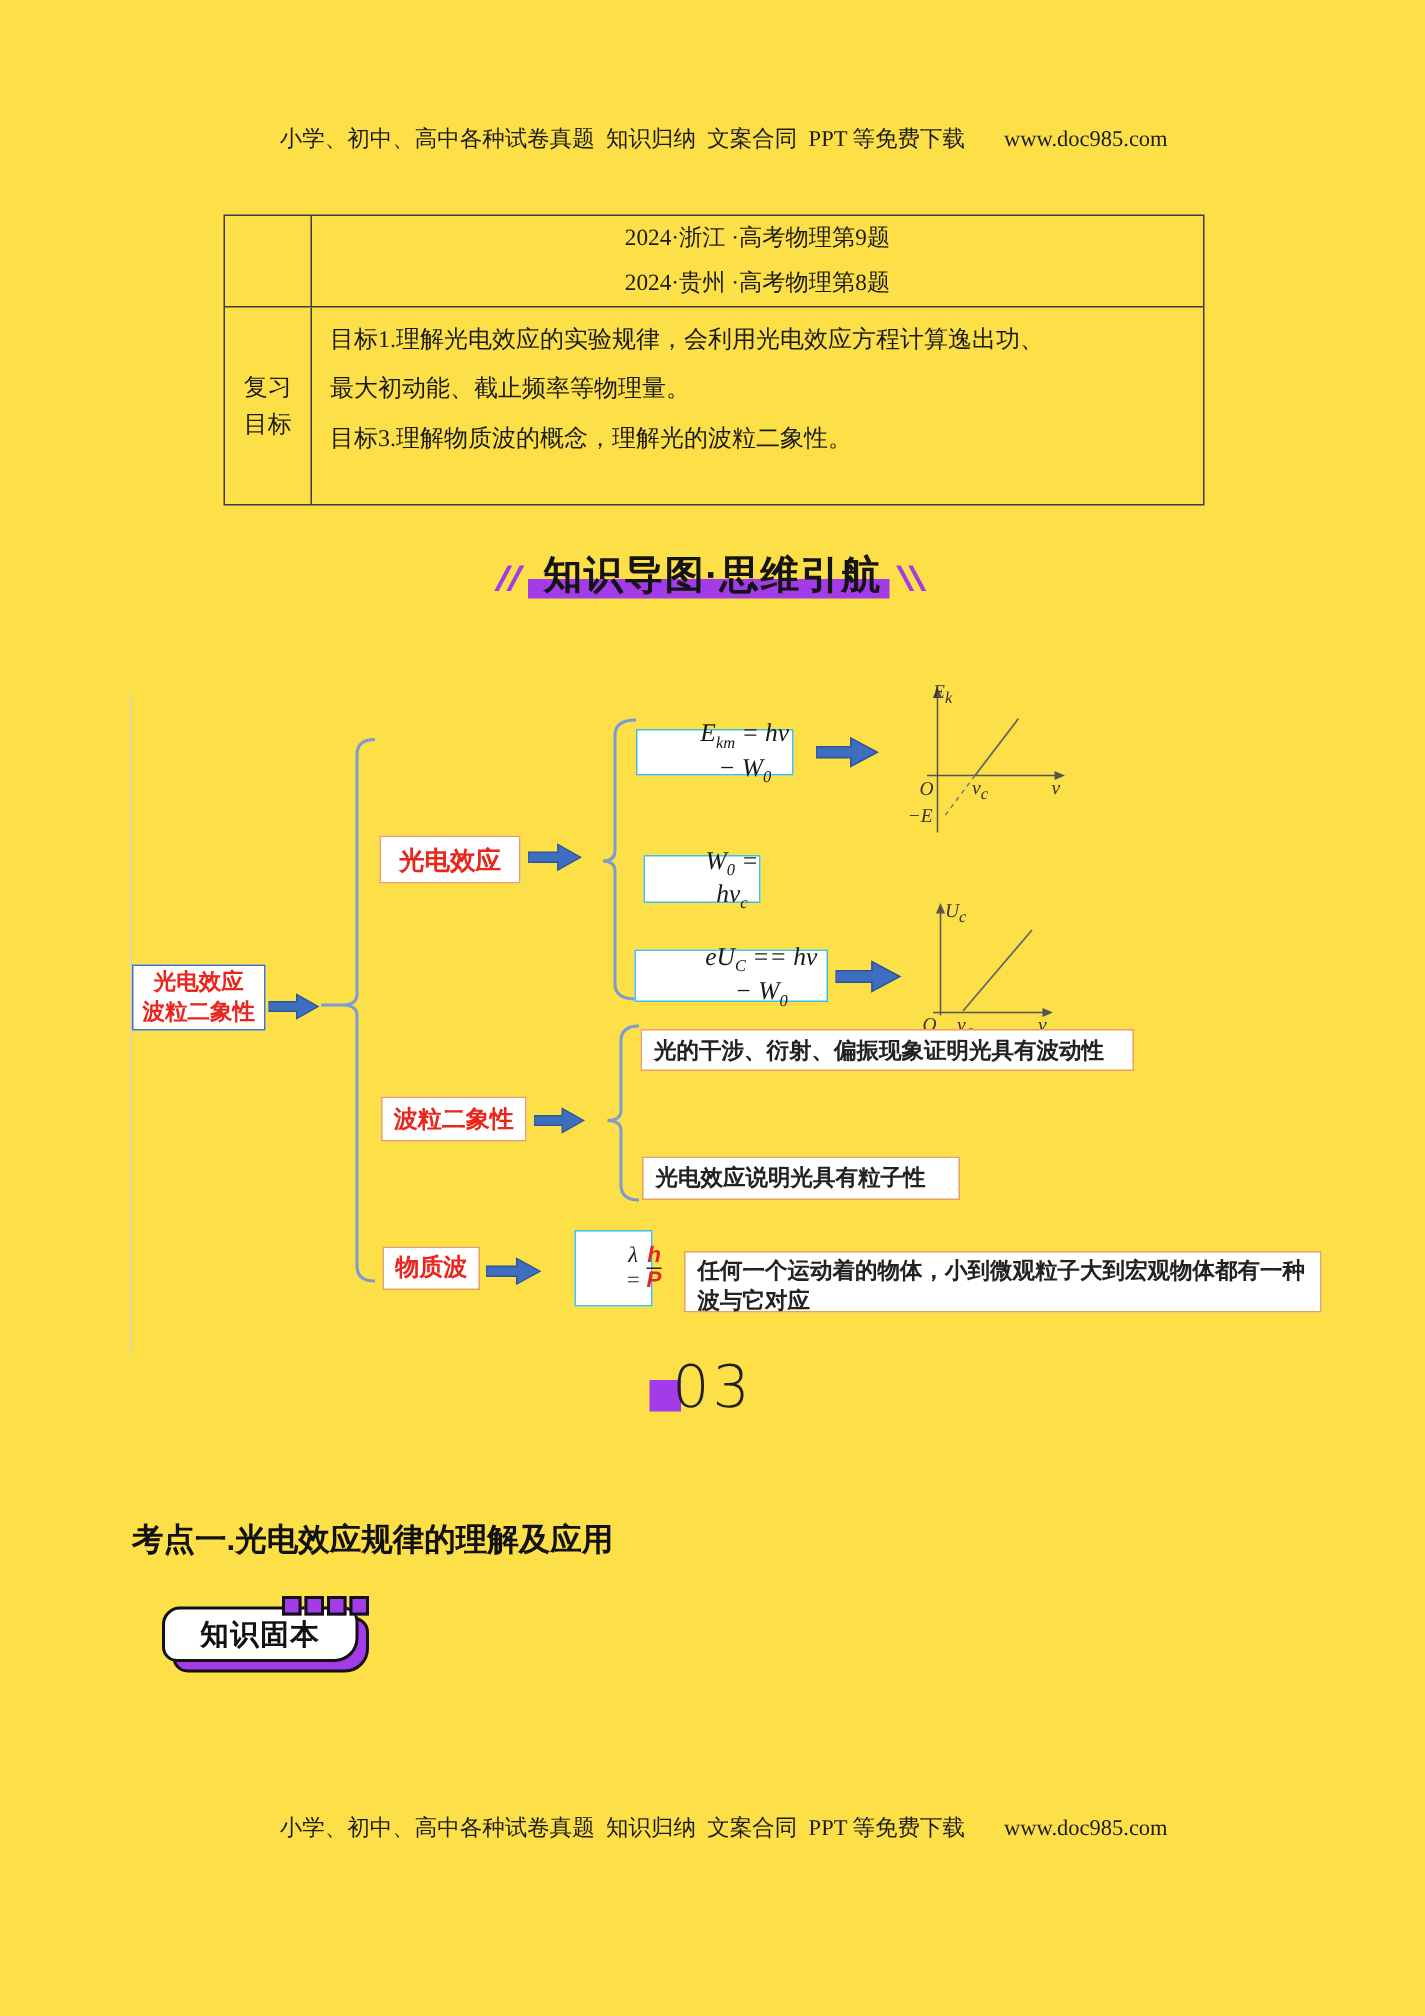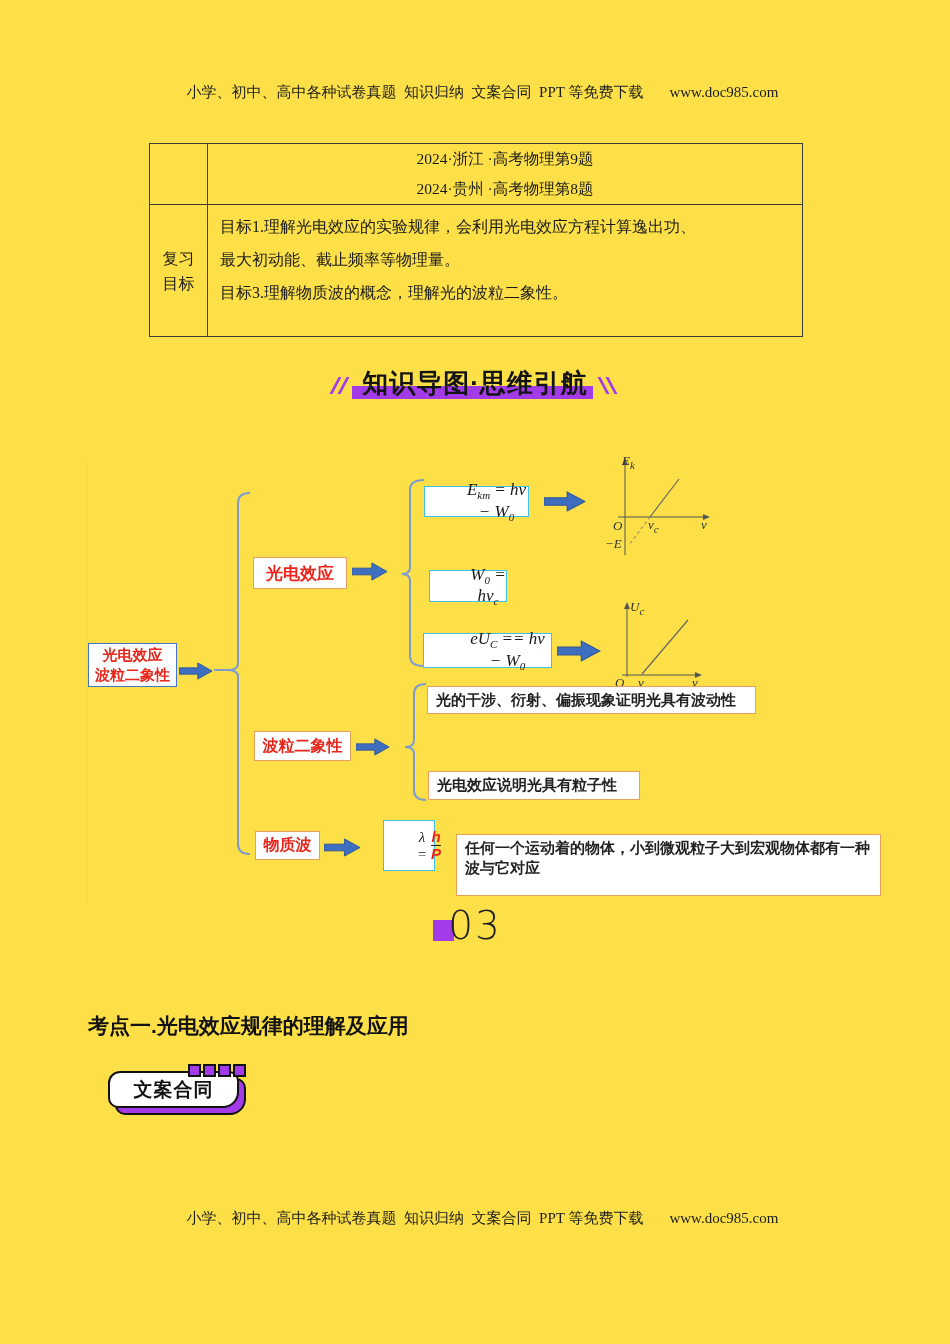--- a/index.html
+++ b/index.html
@@ -214,38 +214,38 @@
     <path d="M0 6.5 H21 V1 L37 10 L21 19 V13.5 H0 Z" fill="#3D6EC0" stroke="#2F5597" stroke-width="1"></path>
   </svg>
   <div class="abs mm-box bd-cyan" style="left:383px;top:820px;width:52px;height:51px;">
     <span class="formula" style="font-size:15px;">λ =</span>
     <span class="frac" style="margin-left:4px;">
       <span class="num">h</span>
       <span class="bar"></span>
       <span class="den">P</span>
     </span>
   </div>
-  <div class="abs note-box note-multi" style="left:456px;top:834px;width:425px;height:62px;">
+  <div class="abs note-box note-multi" style="left:456px;top:834px;width:425px;height:41px;">
     <span>任何一个运动着的物体，小到微观粒子大到宏观物体都有一种波与它对应</span>
   </div>
 
   <div class="abs sec" style="top:905px;">
     <div class="numline">
       <span class="numwrap">
         <span class="numsq"></span>
         <span class="digits">03</span>
       </span>
     </div>
   </div>
 
   <div class="abs kd-heading">考点一.光电效应规律的理解及应用</div>
 
   <div class="abs badge">
     <span class="badge-back"></span>
-    <span class="badge-front">文案合同</span>
+    <span class="badge-front">知识固本</span>
     <span class="badge-sq" style="left:80px;"></span>
     <span class="badge-sq" style="left:95px;"></span>
     <span class="badge-sq" style="left:110px;"></span>
     <span class="badge-sq" style="left:125px;"></span>
   </div>
 
   <div class="abs hf" style="top:1192px;">
     <span>小学、初中、高中各种试卷真题  知识归纳  文案合同  PPT 等免费下载</span><span class="site">www.doc985.com</span>
   </div>
 

